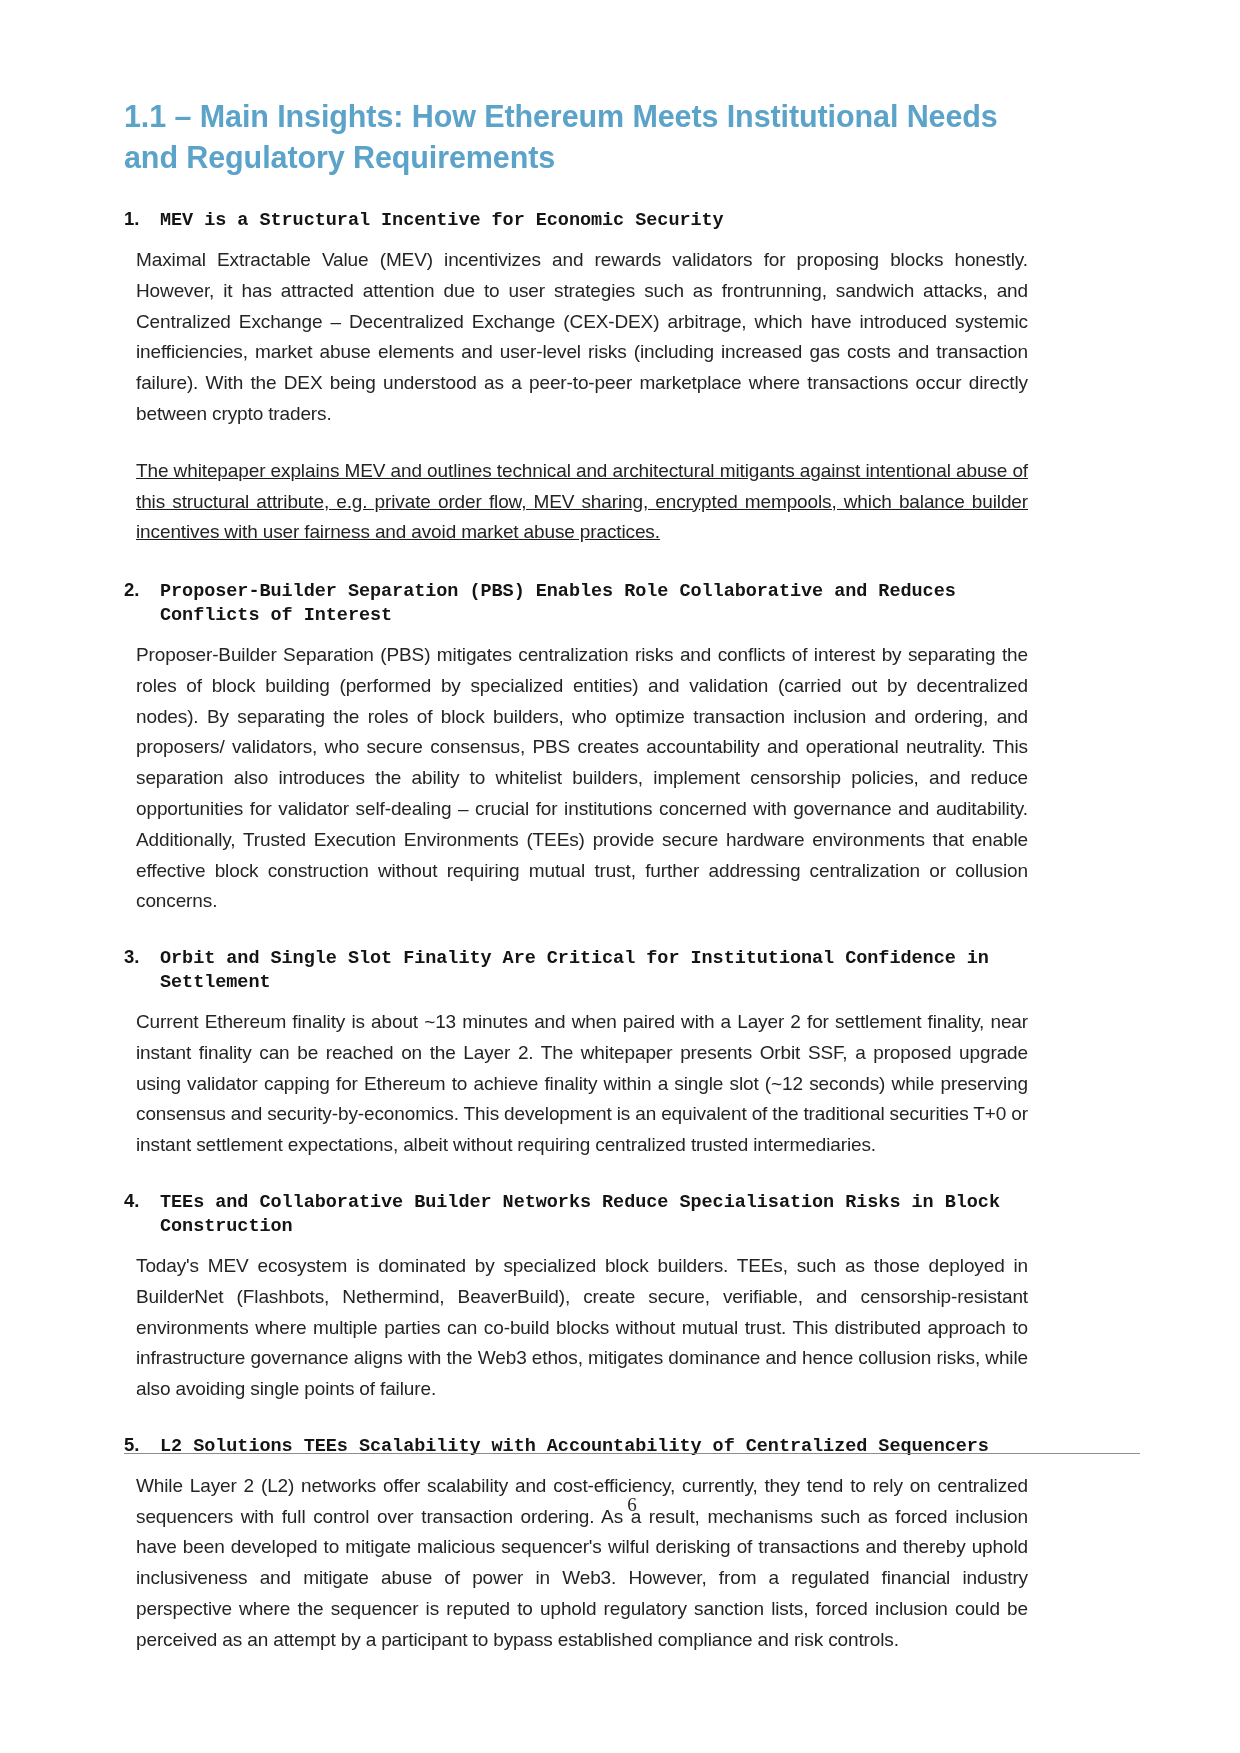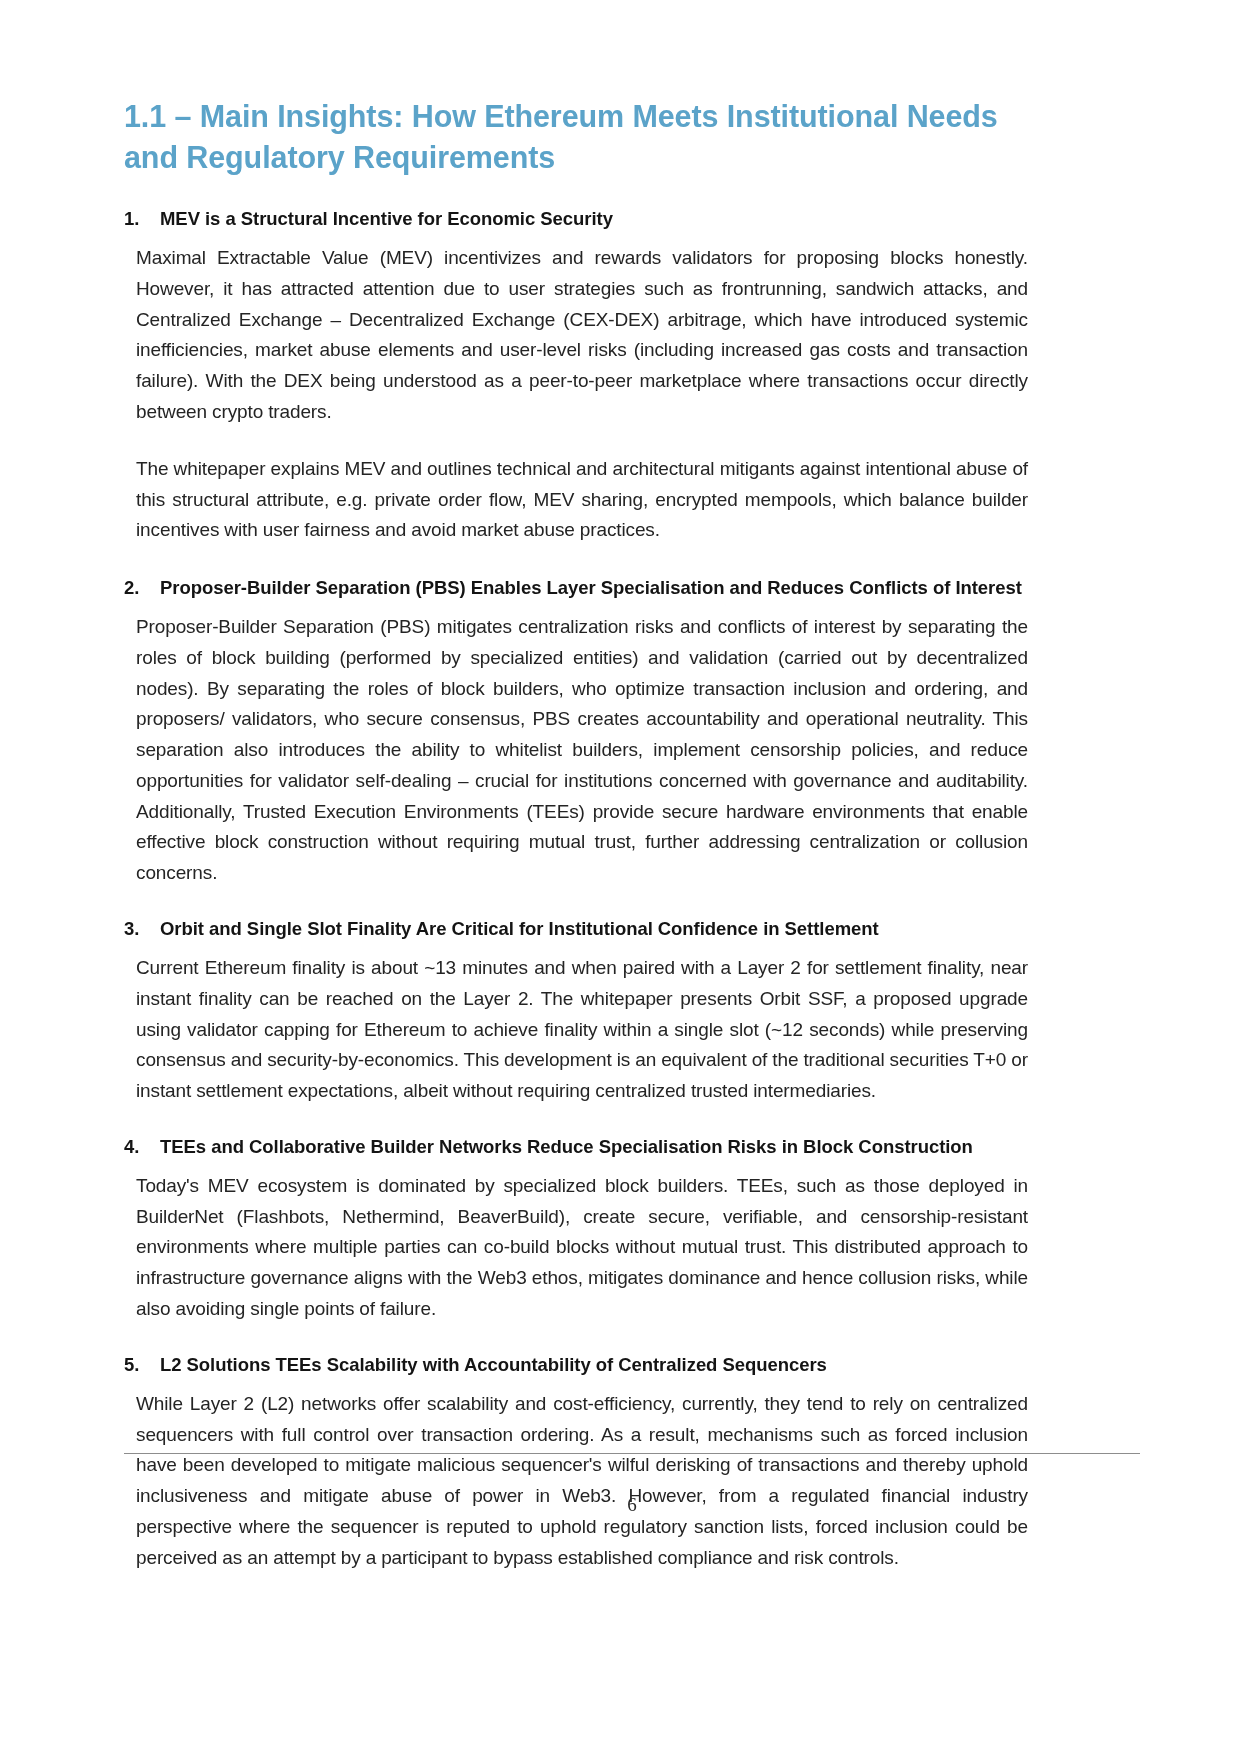--- a/index.html
+++ b/index.html
@@ -50,20 +50,21 @@
     align-items: baseline;
     letter-spacing: -0.05px;
   }
   .item-num {
     display: inline-block;
     min-width: 36px;
     flex: 0 0 auto;
   }
   .item-title {
     flex: 1 1 auto;
+    font-family: Liberation Mono, monospace;
   }
 
   
   .body-par {
     font-size: 19px;
     line-height: 1.62;
     color: #242424;
     text-align: justify;
     text-justify: inter-word;
     margin: 12px;
@@ -71,20 +72,21 @@
     word-spacing: -0.1px;
   }
   .block {
     margin-bottom: 28px;
   }
   .block-tight {
     margin-bottom: 26px;
   }
   .standalone-par {
     margin-bottom: 30px;
+    text-decoration: underline;
   }
 
   
   .footer {
     position: absolute;
     left: 112px;
     right: 112px;
     bottom: 128px;
   }
   .footer-rule {
@@ -116,21 +118,21 @@
       <p class="body-par">Maximal Extractable  Value (MEV) incentivizes and rewards validators for proposing blocks honestly. However, it has attracted attention due to user strategies such as frontrunning, sandwich attacks, and Centralized Exchange – Decentralized Exchange (CEX-DEX) arbitrage, which have introduced systemic inefficiencies, market abuse elements and user-level risks (including increased gas costs and transaction failure). With the DEX being understood as a peer-to-peer marketplace where transactions occur directly between crypto traders.</p>
     </div>
 
     <div class="standalone-par">
       <p class="body-par">The whitepaper explains MEV and outlines technical and architectural mitigants against intentional abuse of this structural attribute, e.g. private order flow, MEV sharing, encrypted mempools, which balance builder incentives with user fairness and avoid market abuse practices.</p>
     </div>
 
     <div class="block">
       <div class="item-heading">
         <span class="item-num">2.</span>
-        <span class="item-title">Proposer-Builder Separation (PBS) Enables Layer Specialisation and Reduces  Conflicts of Interest</span>
+        <span class="item-title">Proposer-Builder Separation (PBS) Enables Role Collaborative and Reduces  Conflicts of Interest</span>
       </div>
       <p class="body-par">Proposer-Builder Separation (PBS) mitigates centralization risks and conflicts of interest by separating the roles of block building (performed by specialized entities) and validation (carried out by decentralized nodes). By separating the roles of block builders, who optimize transaction inclusion and ordering, and proposers/ validators, who secure consensus, PBS creates accountability and operational neutrality. This separation also introduces the ability to whitelist builders, implement  censorship  policies, and reduce opportunities for validator self-dealing – crucial for institutions concerned with governance and auditability. Additionally, Trusted Execution Environments (TEEs) provide secure hardware environments that enable effective block construction without requiring mutual trust, further addressing centralization or collusion concerns.</p>
     </div>
 
     <div class="block">
       <div class="item-heading">
         <span class="item-num">3.</span>
         <span class="item-title">Orbit and Single Slot Finality Are Critical for Institutional Confidence in Settlement</span>
       </div>
       <p class="body-par">Current Ethereum finality is about ~13 minutes and when paired with a Layer 2 for settlement finality, near instant finality can be reached on the Layer 2. The whitepaper presents  Orbit  SSF,  a proposed  upgrade using validator  capping  for Ethereum to achieve  finality  within a single slot (~12 seconds)  while preserving consensus and security-by-economics. This development is an equivalent of the traditional securities T+0 or instant settlement expectations, albeit without requiring centralized trusted intermediaries.</p>

